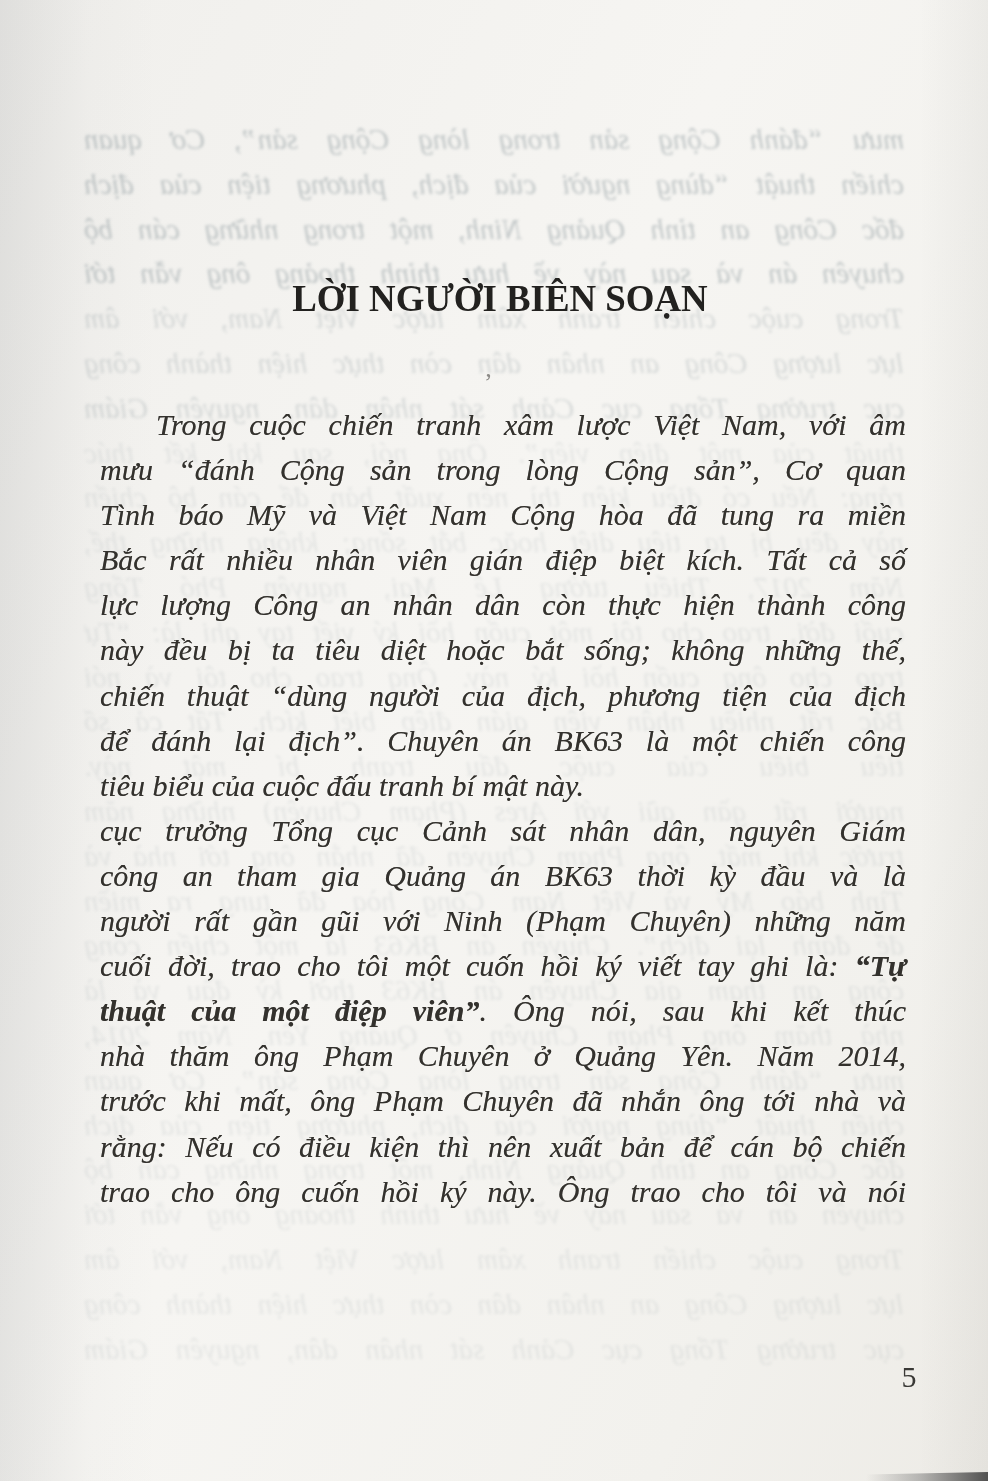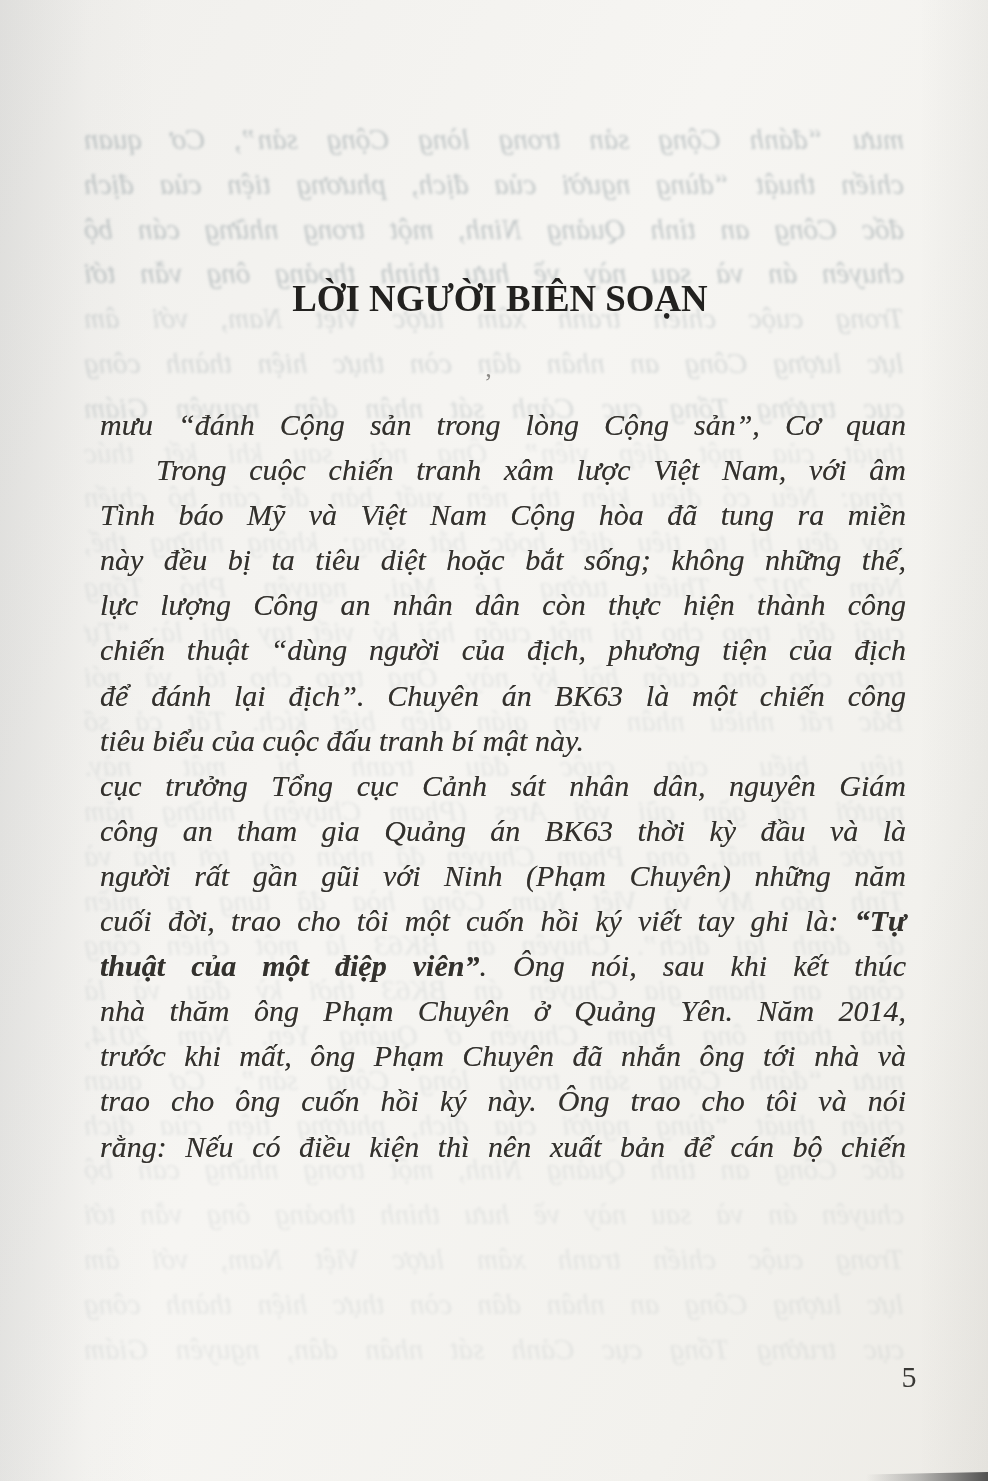--- a/index.html
+++ b/index.html
@@ -148,36 +148,37 @@
       <div class="bleed-line" style="top: 1237px; opacity: 0.11;">Trong cuộc chiến tranh xâm lược Việt Nam, với âm</div>
       <div class="bleed-line" style="top: 1281.8px; opacity: 0.11;">lực lượng Công an nhân dân còn thực hiện thành công</div>
       <div class="bleed-line" style="top: 1326.6px; opacity: 0.11;">cục trưởng Tổng cục Cảnh sát nhân dân, nguyên Giám</div>
     </div>
 
   <h1 class="title">LỜI NGƯỜI BIÊN SOẠN</h1>
 
   <span class="stray-mark">’</span>
 
   <div class="body-text" id="body-text">
+      <div class="text-line indent"><span>Trong cuộc chiến tranh xâm lược Việt Nam, với âm</span></div>
       <div class="text-line"><span>mưu “đánh Cộng sản trong lòng Cộng sản”, Cơ quan</span></div>
-      <div class="text-line indent"><span>Trong cuộc chiến tranh xâm lược Việt Nam, với âm</span></div>
       <div class="text-line"><span>Tình báo Mỹ và Việt Nam Cộng hòa đã tung ra miền</span></div>
+      <div class="text-line"><span>Bắc rất nhiều nhân viên gián điệp biệt kích. Tất cả số</span></div>
+      <div class="text-line"><span>lực lượng Công an nhân dân còn thực hiện thành công</span></div>
       <div class="text-line"><span>này đều bị ta tiêu diệt hoặc bắt sống; không những thế,</span></div>
-      <div class="text-line"><span>lực lượng Công an nhân dân còn thực hiện thành công</span></div>
       <div class="text-line"><span>chiến thuật “dùng người của địch, phương tiện của địch</span></div>
       <div class="text-line"><span>để đánh lại địch”. Chuyên án BK63 là một chiến công</span></div>
       <div class="text-line para-end"><span>tiêu biểu của cuộc đấu tranh bí mật này.</span></div>
       <div class="text-line"><span>cục trưởng Tổng cục Cảnh sát nhân dân, nguyên Giám</span></div>
       <div class="text-line"><span>công an tham gia Quảng án BK63 thời kỳ đầu và là</span></div>
       <div class="text-line"><span>người rất gần gũi với Ninh (Phạm Chuyên) những năm</span></div>
       <div class="text-line"><span>cuối đời, trao cho tôi một cuốn hồi ký viết tay ghi là: </span><span class="bold">“Tự</span></div>
       <div class="text-line"><span class="bold">thuật của một điệp viên”</span><span>. Ông nói, sau khi kết thúc</span></div>
       <div class="text-line"><span>nhà thăm ông Phạm Chuyên ở Quảng Yên. Năm 2014,</span></div>
       <div class="text-line"><span>trước khi mất, ông Phạm Chuyên đã nhắn ông tới nhà và</span></div>
+      <div class="text-line"><span>rằng: Nếu có điều kiện thì nên xuất bản để cán bộ chiến</span></div>
       <div class="text-line"><span>trao cho ông cuốn hồi ký này. Ông trao cho tôi và nói</span></div>
-      <div class="text-line"><span>rằng: Nếu có điều kiện thì nên xuất bản để cán bộ chiến</span></div>
     </div>
 
   <div class="page-number">5</div>
 
   <div class="scan-edge"></div>
 
 </div>
 
 </body></html>

